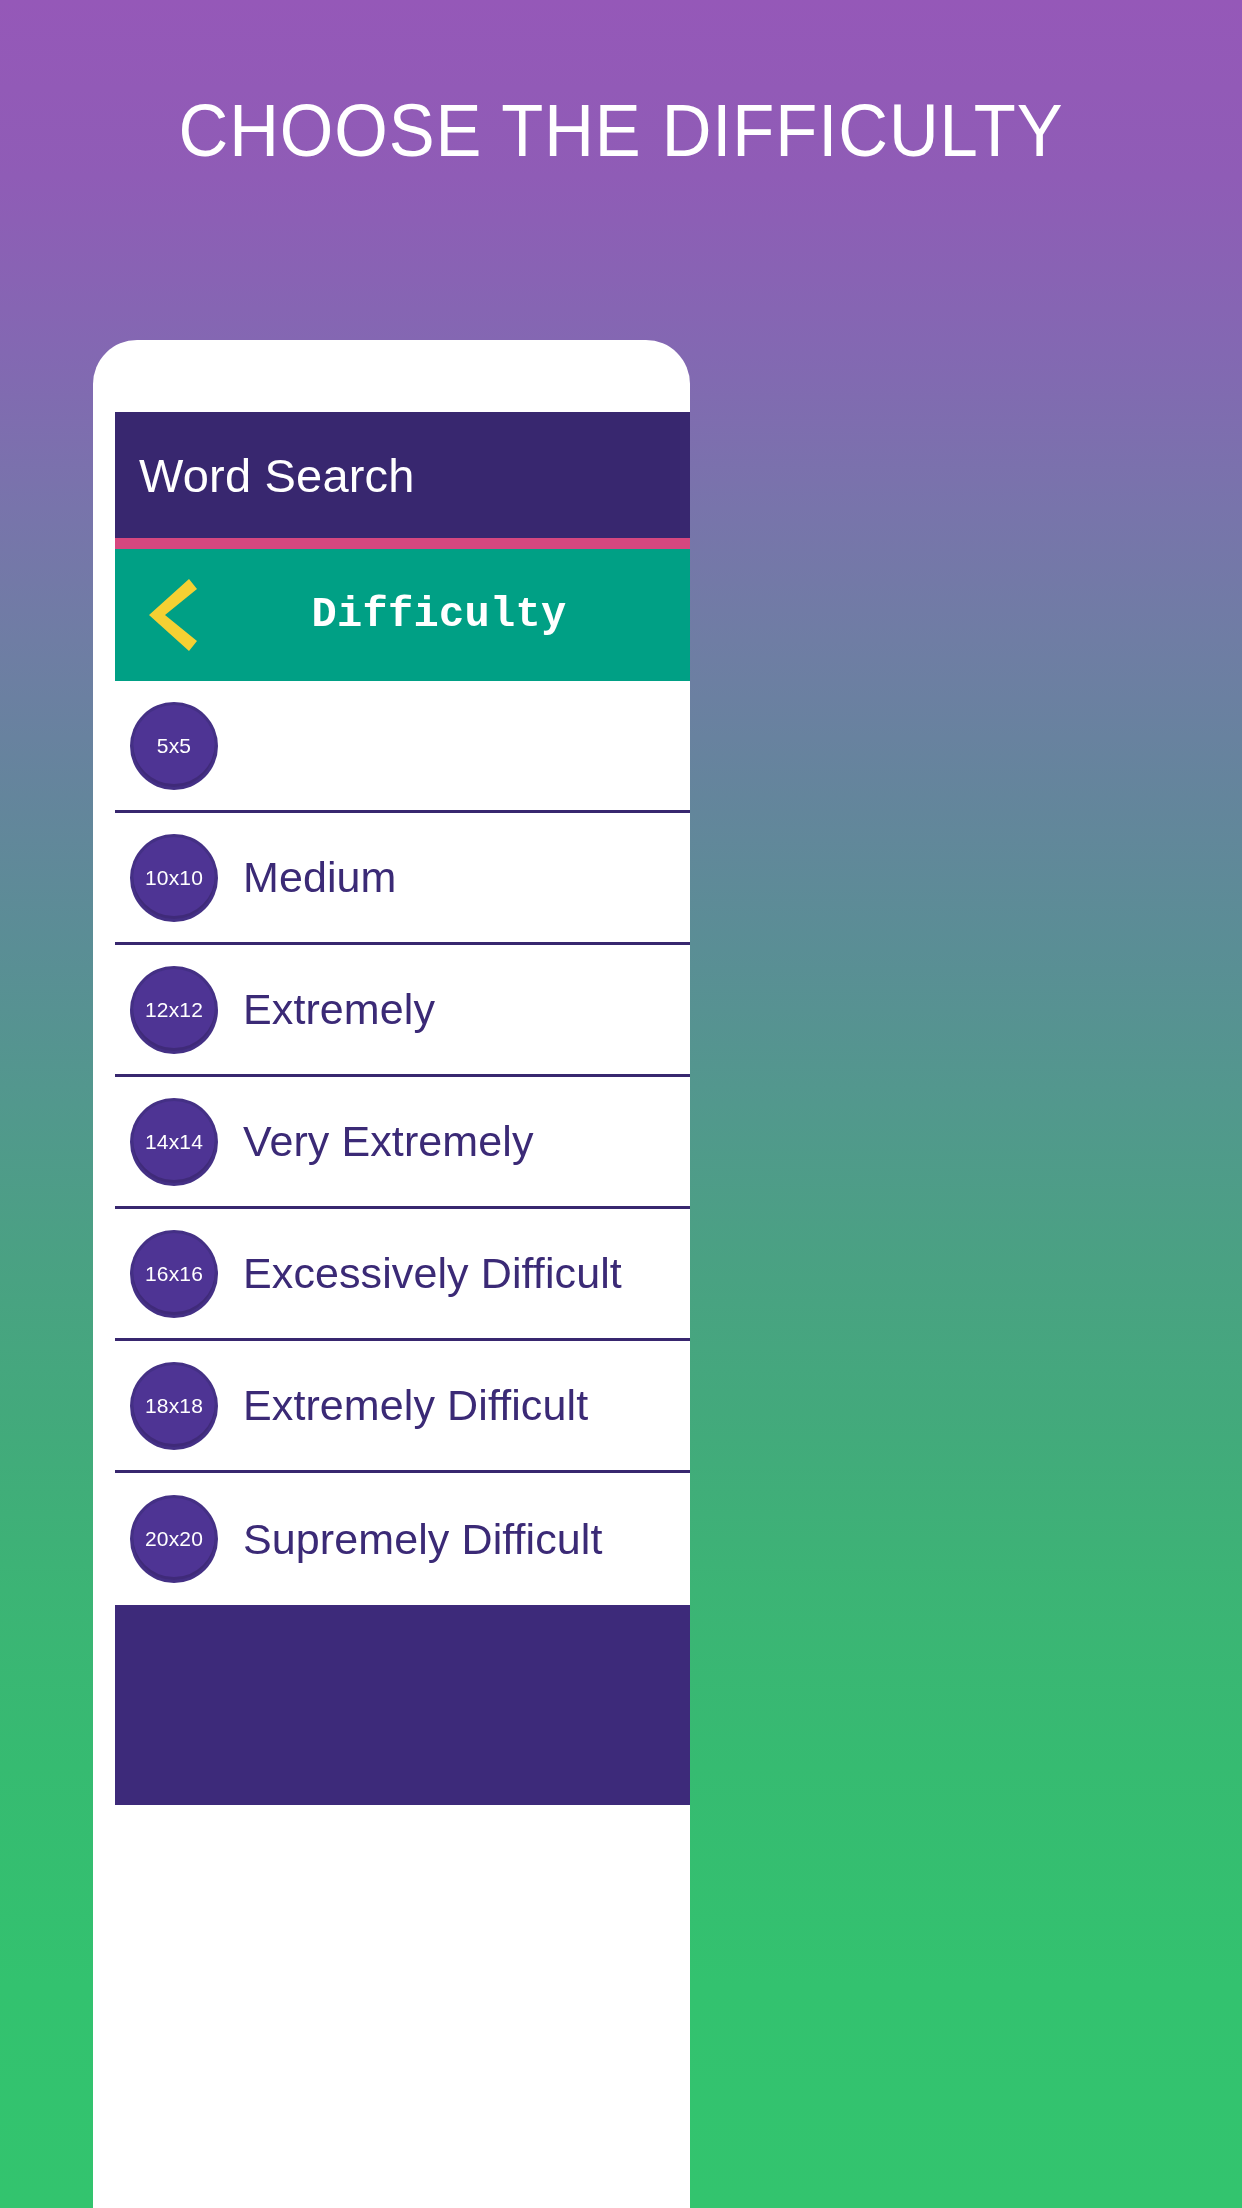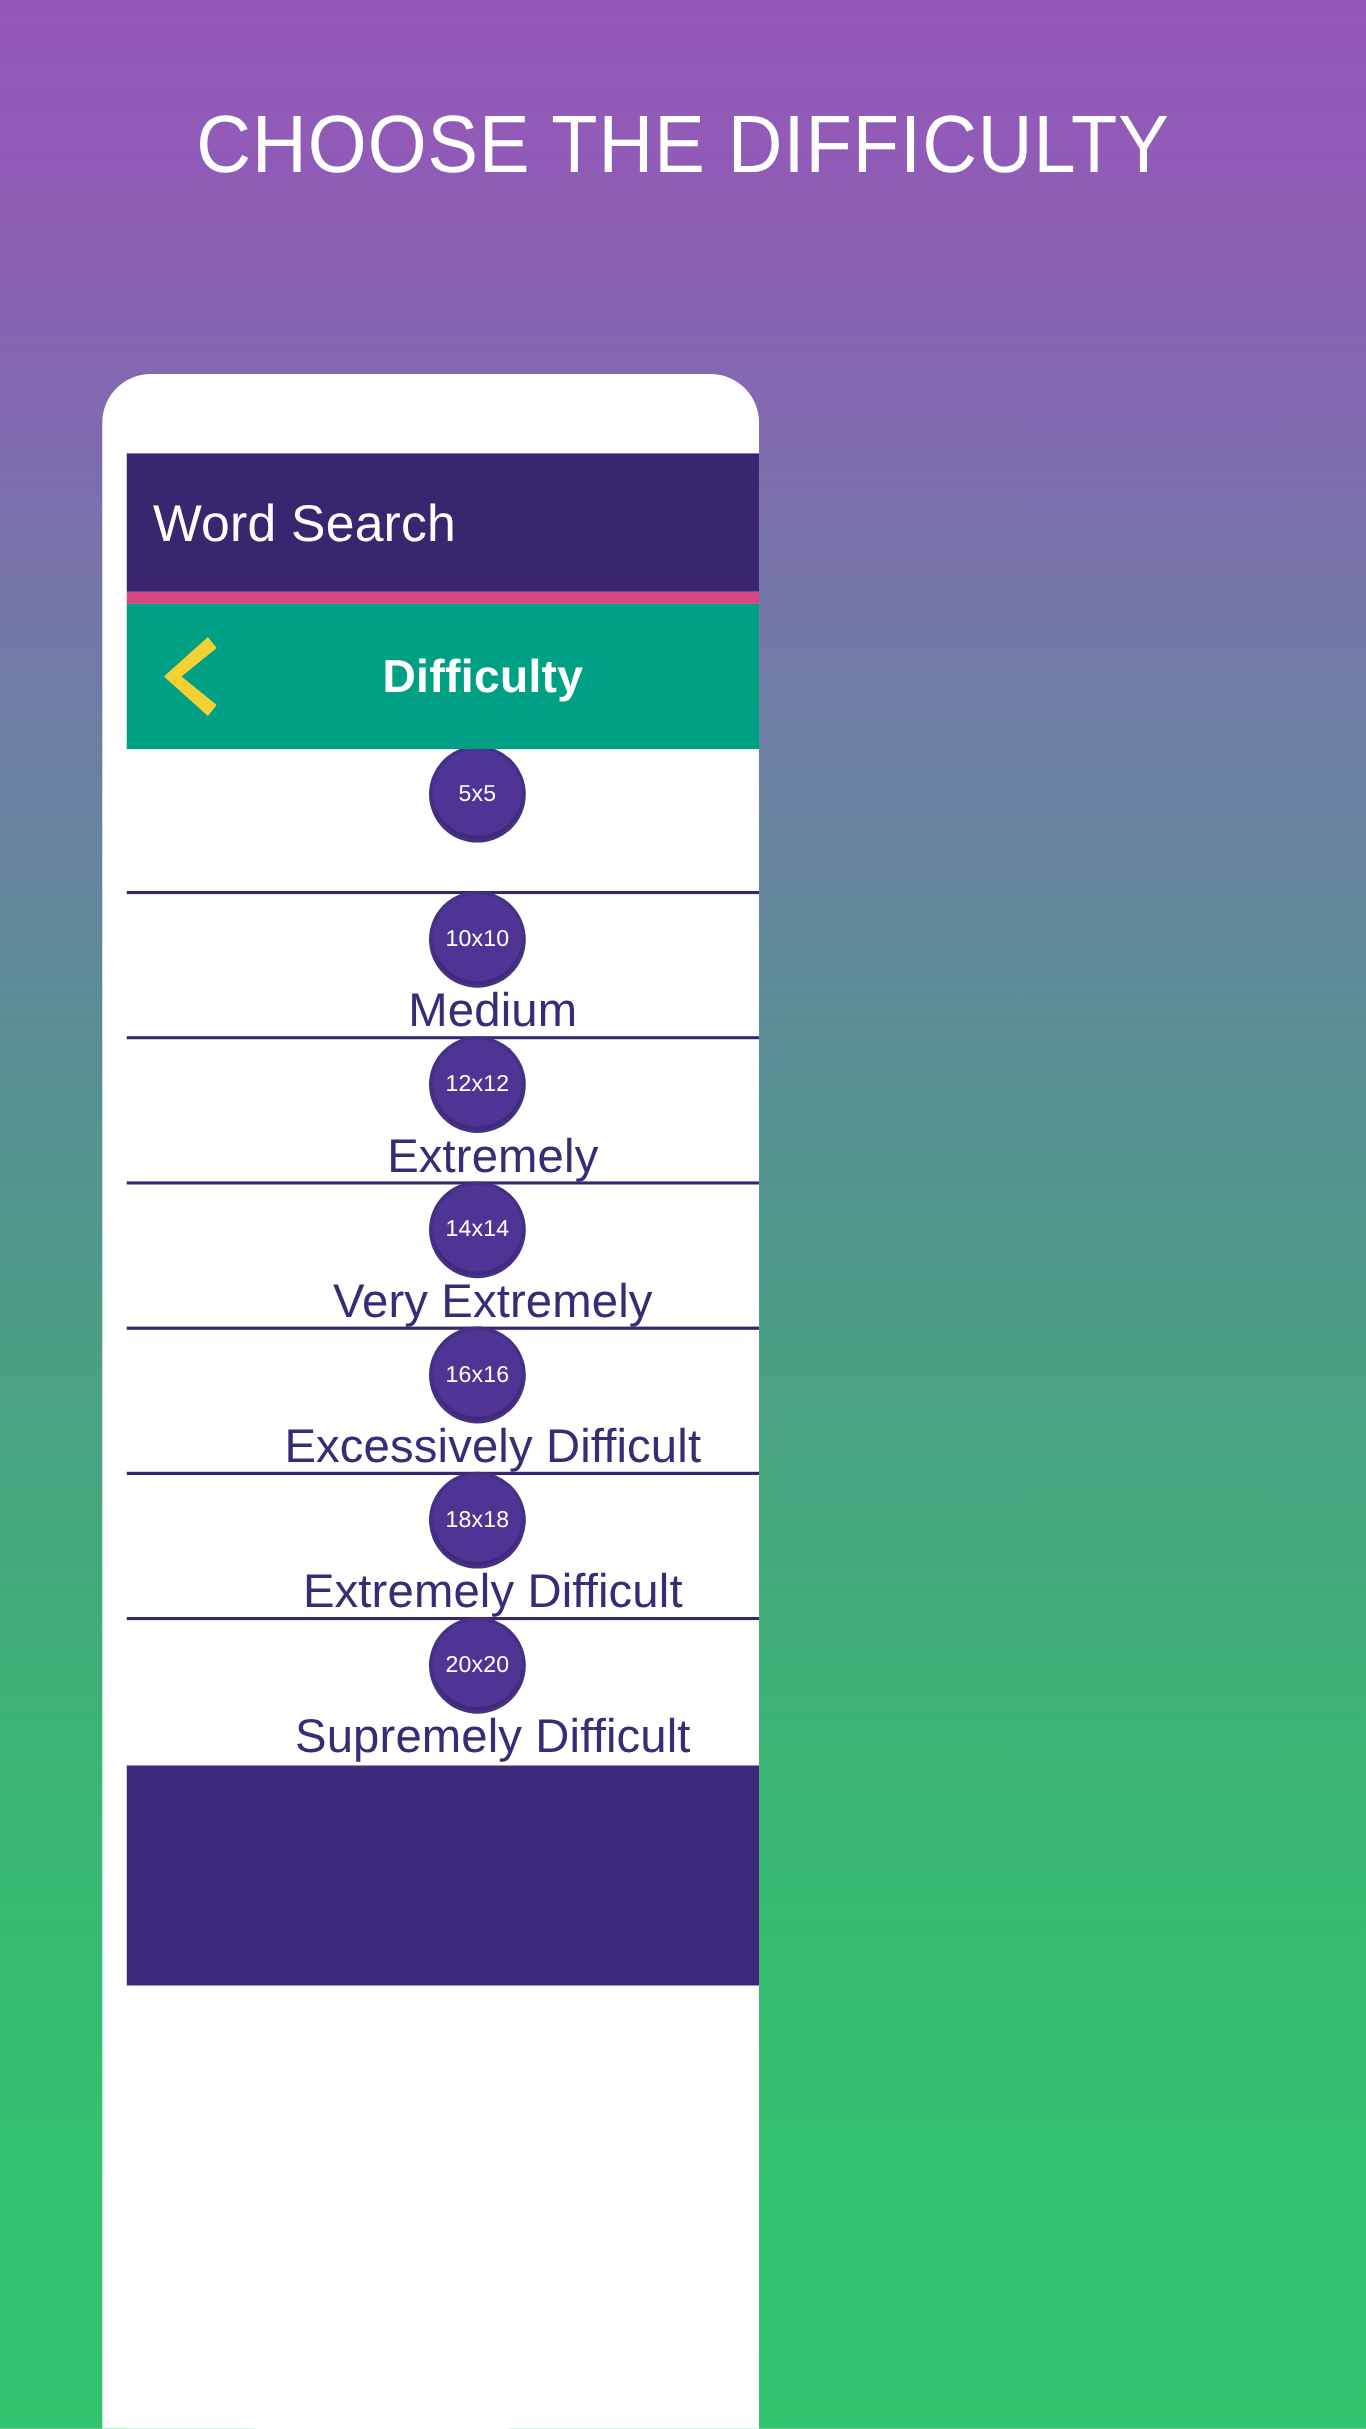--- a/index.html
+++ b/index.html
@@ -84,20 +84,21 @@
     background:#d6477f;
   }
 
   
   .subheader {
     height:132px;
     background:#00a085;
     display:flex;
     align-items:center;
     position:relative;
+    font-family:Liberation Mono, monospace;
   }
   .back-chevron {
     position:absolute;
     left:12px;
     width:84px;
     height:84px;
     display:flex;
     align-items:center;
     justify-content:center;
   }
@@ -115,21 +116,20 @@
   .diff-list {
     background:#ffffff;
   }
   .diff-row {
     height:132px;
     display:flex;
     align-items:center;
     padding-left:18px;
     border-bottom:3px solid #38276f;
     background:#ffffff;
-    flex-direction:column;
   }
   .diff-row:last-child { border-bottom:none; }
   .badge {
     flex:0 0 auto;
     width:82px; height:82px;
     border-radius:50%;
     background:#4e3494;
     box-shadow:inset 0 -3px 0 rgba(0,0,0,0.18), 0 0 0 3px #443085;
     display:flex;
     align-items:center;

